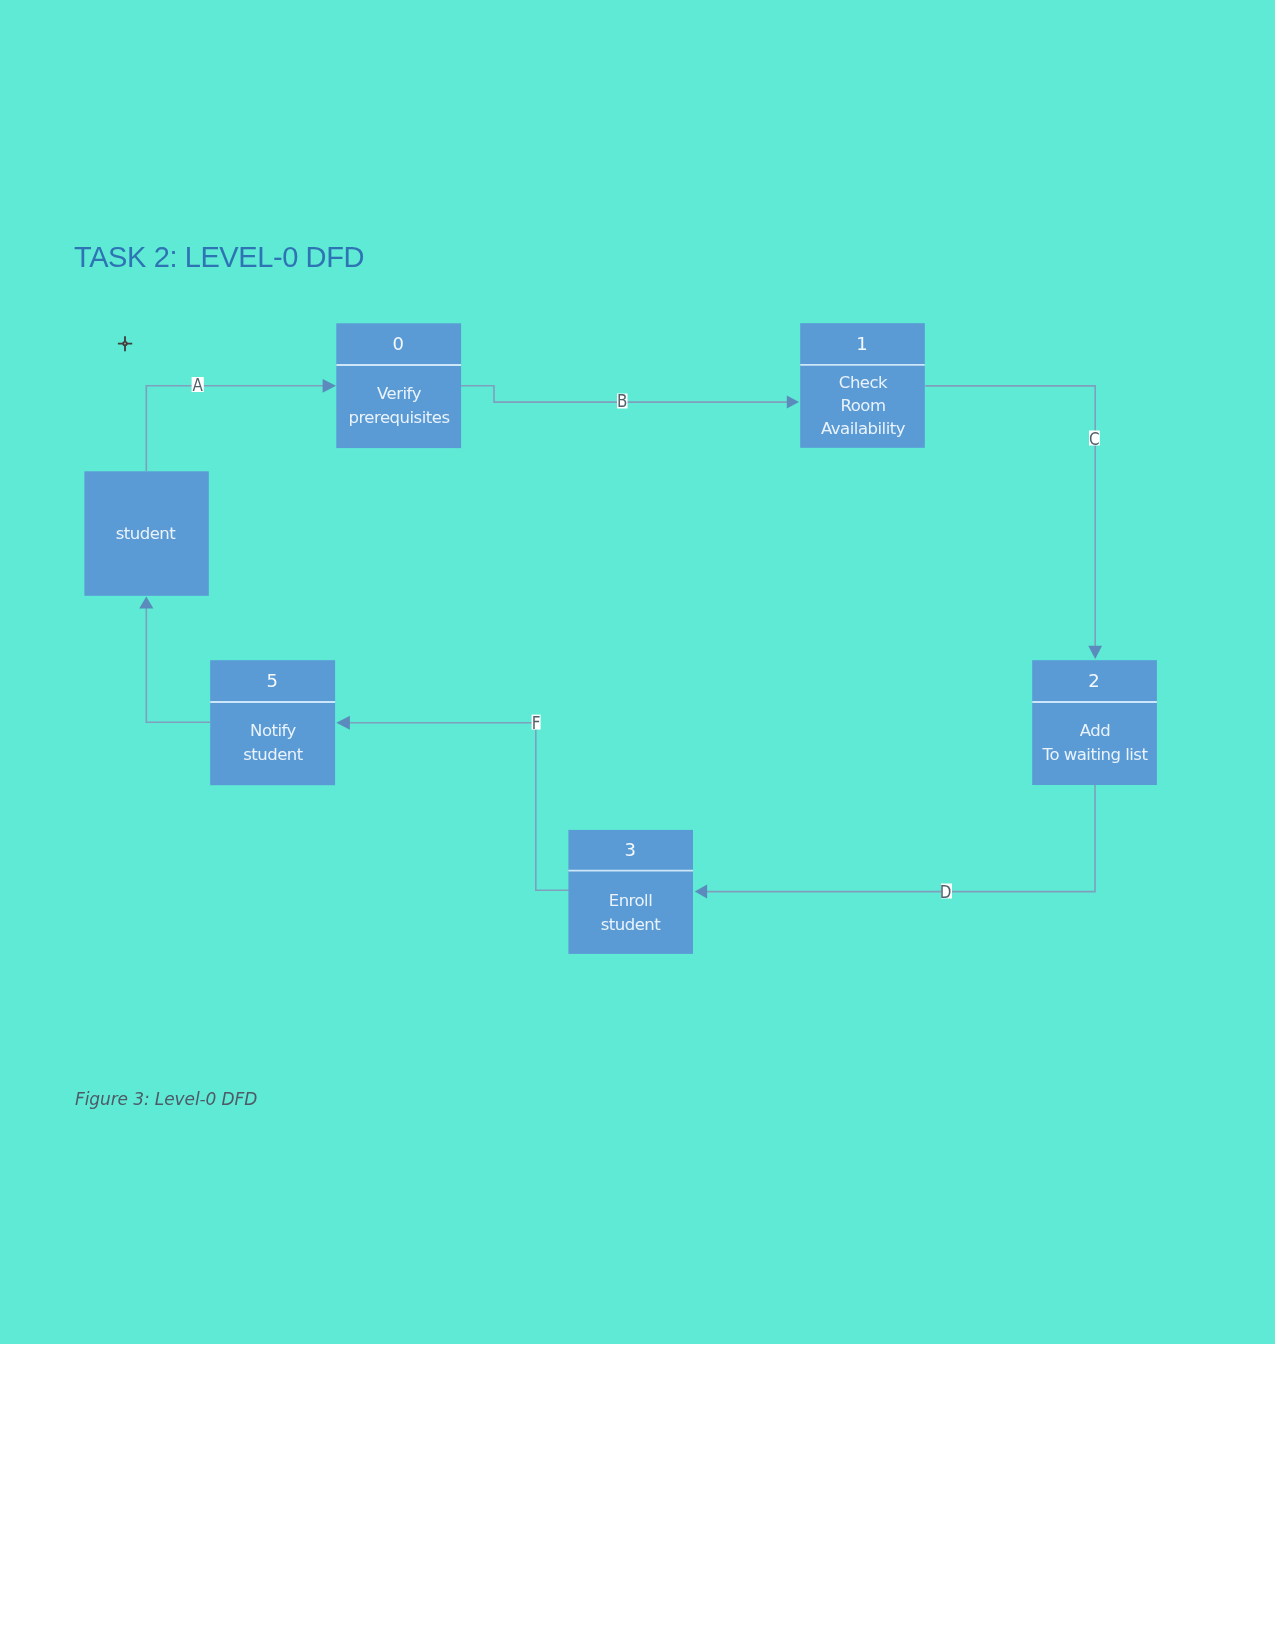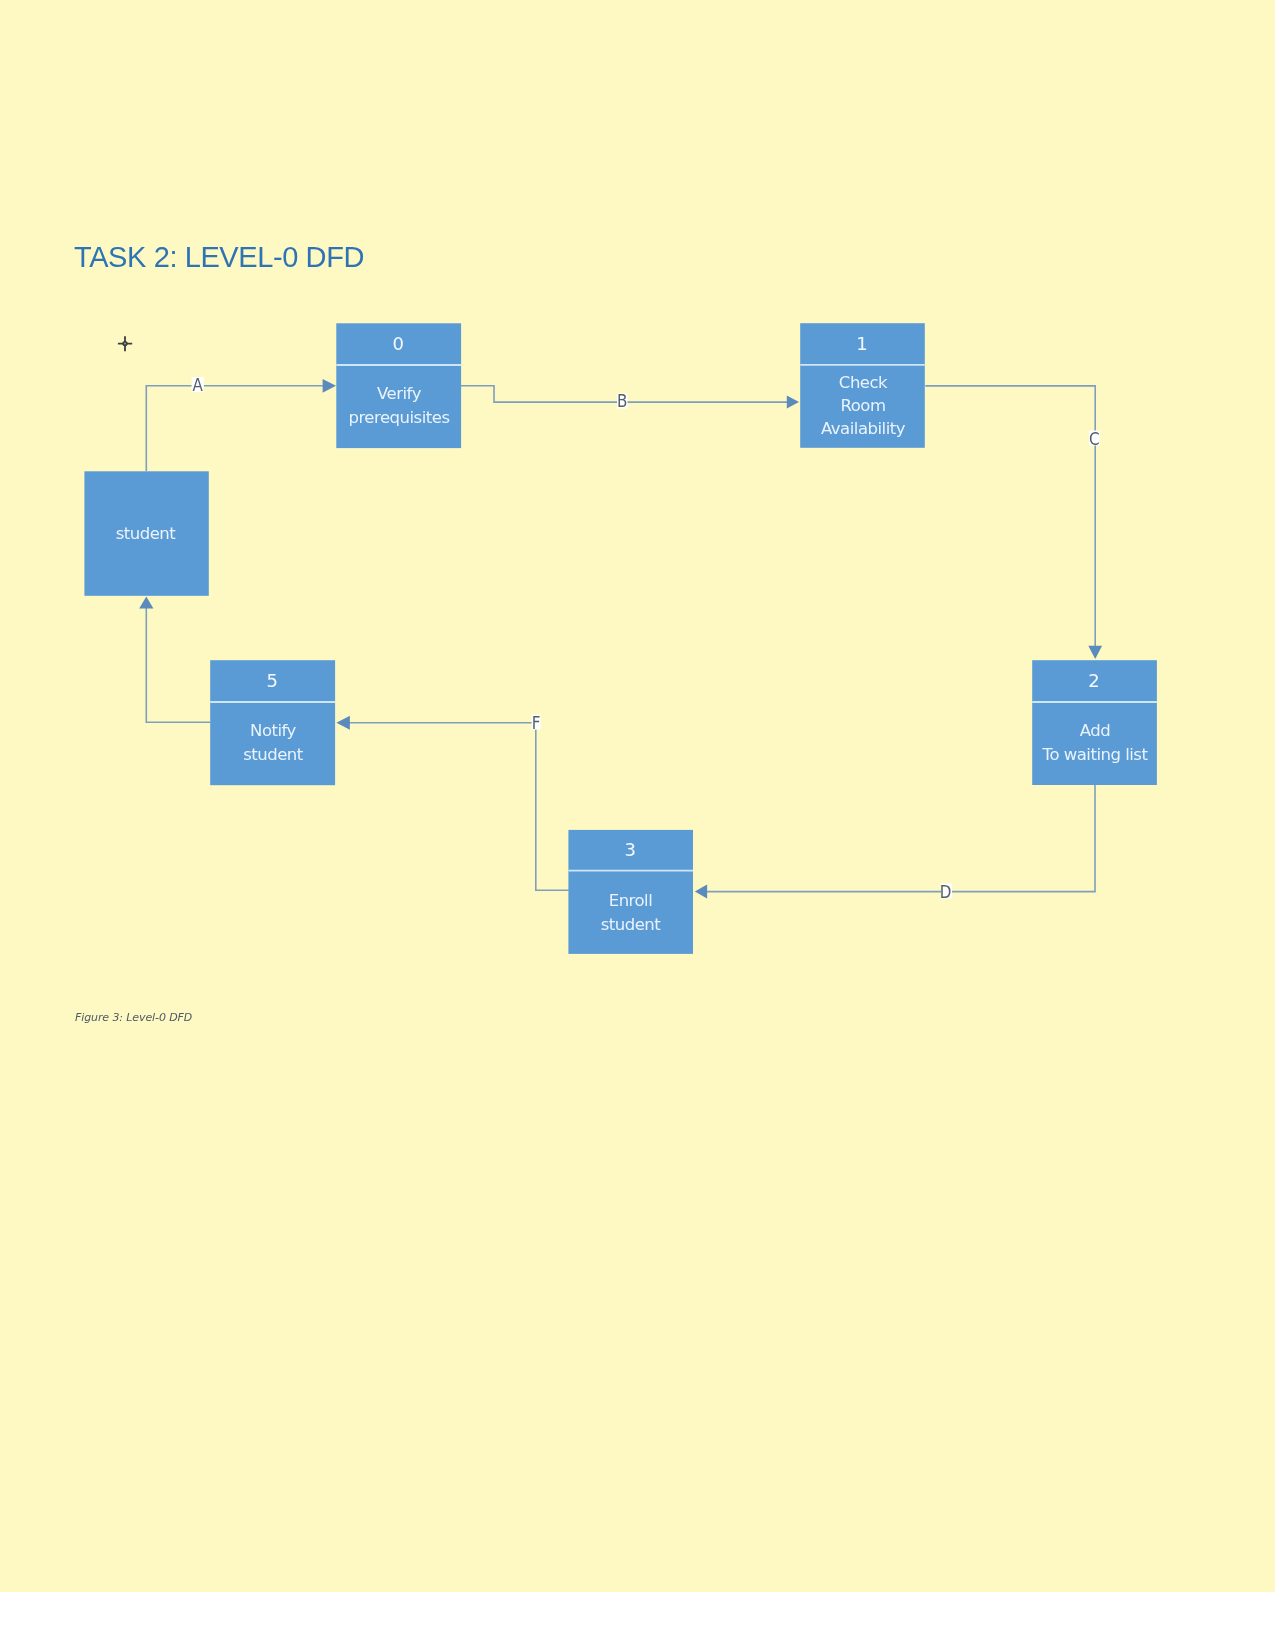--- a/index.html
+++ b/index.html
@@ -2,25 +2,25 @@
 <html><head>
 <meta charset="utf-8">
 <title>Level-0 DFD</title>
 <style>
   html,body{margin:0;padding:0;}
   svg.diagram text{paint-order:stroke fill;}
   svg.diagram{transform:translateZ(0);}
   #heading,#caption{transform:translateZ(0);}
   body{width:1275px;height:1650px;background:#ffffff;
        font-family:"Liberation Sans",sans-serif;overflow:hidden;position:relative;}
-  .page{position:absolute;left:0;top:0;width:1275px;height:1592px;background:#fef9c3;}
+  .page{position:absolute;left:0;top:0;width:1275px;height:1344px;background:#5eead4;}
   #heading{position:absolute;left:74px;top:240px;font-size:29px;line-height:34px;
            color:#2E74B5;letter-spacing:-0.4px;white-space:nowrap;font-weight:400;}
-  #caption{position:absolute;left:75px;top:1008px;font-family:"DejaVu Sans",sans-serif;
-           font-size:11px;line-height:20px;font-style:italic;color:#4E5A68;
+  #caption{position:absolute;left:75px;top:1089px;font-family:"DejaVu Sans",sans-serif;
+           font-size:17px;line-height:20px;font-style:italic;color:#4E5A68;
            white-space:nowrap;letter-spacing:-0.1px;}
   svg.diagram{position:absolute;left:0;top:0;width:1275px;height:1650px;}
   .boxfill{fill:#5B9BD5;}
   .divider{stroke:#CDE6F8;stroke-width:1.9;}
   .conn{stroke:#7F9FBD;stroke-width:1.6;fill:none;stroke-linecap:butt;}
   .connhead{fill:#5B8BBC;}
   .nodetext{fill:#EAF3FC;font-family:"DejaVu Sans",sans-serif;font-size:16.5px;letter-spacing:-0.5px;text-anchor:middle;}
   .nodenum{fill:#F4F9FE;font-family:"DejaVu Sans",sans-serif;font-size:18px;letter-spacing:-0.5px;text-anchor:middle;}
   .flowlabel{fill:#515F6B;font-family:"DejaVu Sans",sans-serif;font-size:17.6px;text-anchor:middle;}
   .crosshair{stroke:#3F3F3F;stroke-width:1.85;fill:none;}

